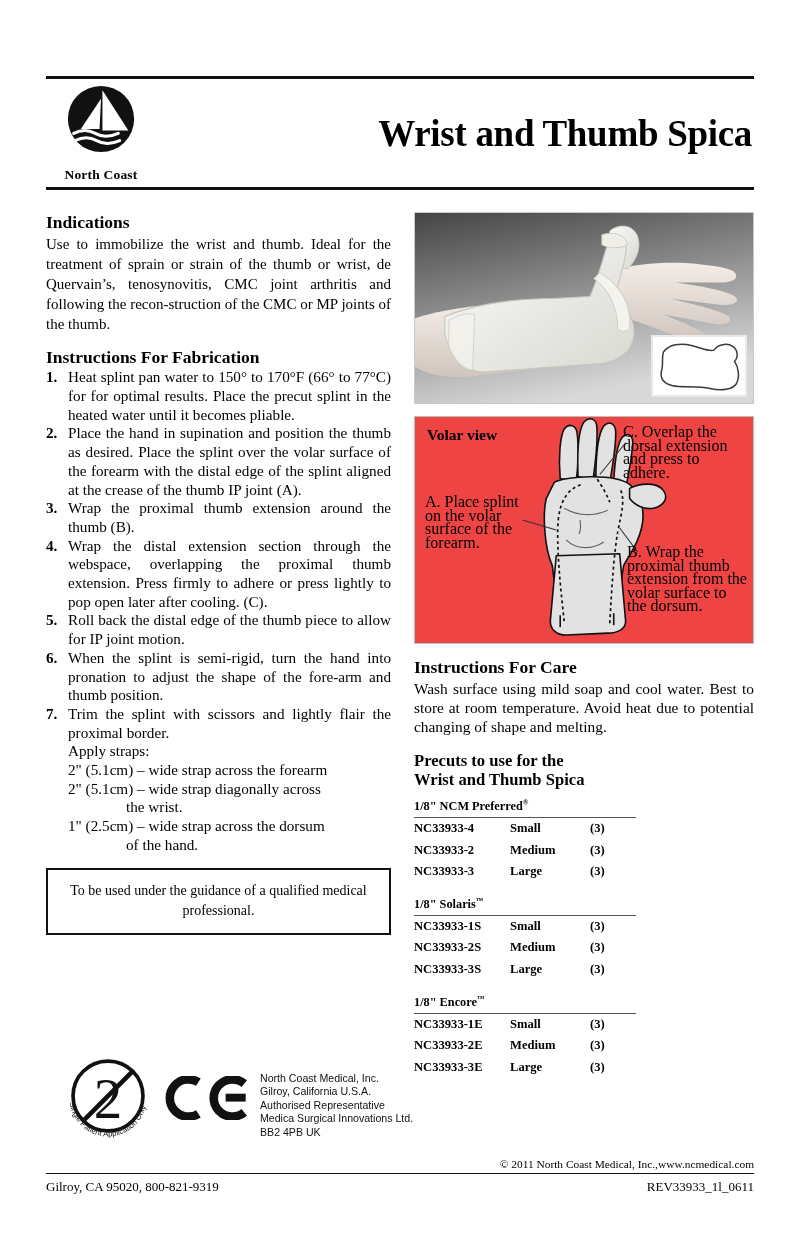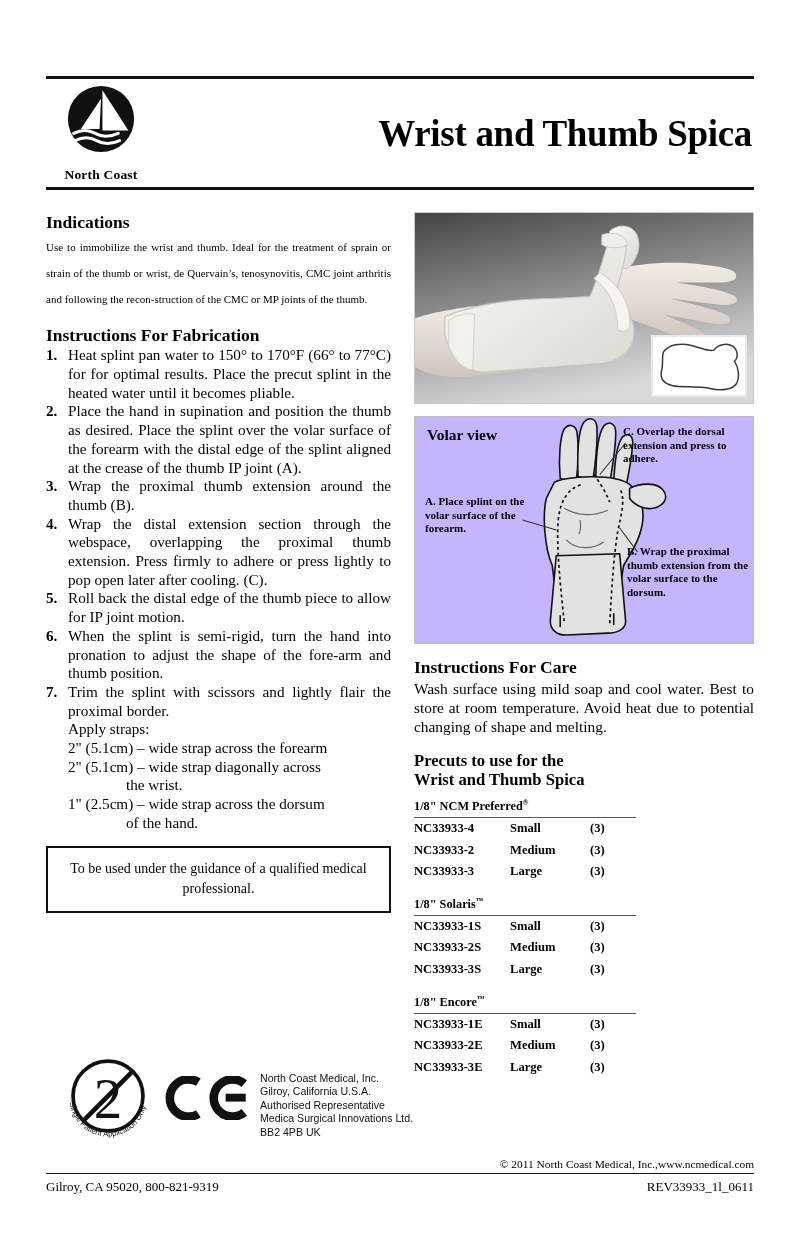--- a/index.html
+++ b/index.html
@@ -30,21 +30,21 @@
   
   .col-left{position:absolute;left:46px;top:212px;width:345px;}
   .col-right{position:absolute;left:414px;top:212px;width:340px;}
 
   h2.sec{
     font-family:"Liberation Serif",serif;
     font-weight:bold;font-size:17.5px;margin:0 0 1px 0;line-height:1.18;
   }
   h2.sec.sp{margin-top:13px;}
   p.body{
-    font-size:11px;line-height:26px;margin:0 0 0 0;
+    font-size:15px;line-height:20px;margin:0 0 0 0;
     text-align:justify;hyphens:none;
   }
   
   ol.steps{list-style:none;margin:1px 0 0 0;padding:0;}
   ol.steps > li{
     position:relative;padding-left:22px;font-size:15.2px;line-height:18.7px;
     margin-bottom:0px;text-align:justify;
   }
   ol.steps > li .num{position:absolute;left:0;top:0;font-weight:bold;}
   .straps{font-size:15.2px;line-height:18.7px;padding-left:22px;}
@@ -70,27 +70,27 @@
     width:340px;height:192px;position:relative;overflow:hidden;
     border:1px solid #c9c9c9;box-sizing:border-box;
     background:linear-gradient(170deg,#4b4b4b 0%,#5d5d5d 26%,#8c8c8c 52%,#bdbdbd 74%,#d6d6d6 100%);
   }
   .photo .armwrap{position:absolute;inset:0;}
   .inset{
     position:absolute;right:6px;bottom:6px;width:96px;height:62px;
     background:#fff;border:2px solid #e9e9e9;box-sizing:border-box;
   }
   .diagram{
-    margin-top:12px;width:340px;height:228px;background:#c4b5fd;
+    margin-top:12px;width:340px;height:228px;background:#ef4444;
     border:1px solid #bdbdbd;box-sizing:border-box;position:relative;
   }
   .volar-title{
     position:absolute;left:12px;top:9px;font-weight:bold;font-size:15.5px;
   }
-  .cal{position:absolute;font-weight:bold;font-size:11px;line-height:13.6px;}
+  .cal{position:absolute;font-weight:normal;font-size:16px;line-height:13.6px;}
   .cal-a{left:10px;top:78px;width:104px;}
   .cal-b{left:212px;top:128px;width:122px;}
   .cal-c{left:208px;top:8px;width:124px;}
 
   
   .care p{font-size:15.4px;line-height:19.4px;text-align:justify;}
   h3.pre{font-weight:bold;font-size:16.6px;line-height:19px;margin:0;}
   .tbl-title{font-weight:bold;font-size:12.3px;margin:0 0 1px 0;}
   .tbl-title sup{font-size:7.5px;vertical-align:super;}
   table.pre{border-collapse:collapse;width:222px;margin:0 0 2px 0;}

